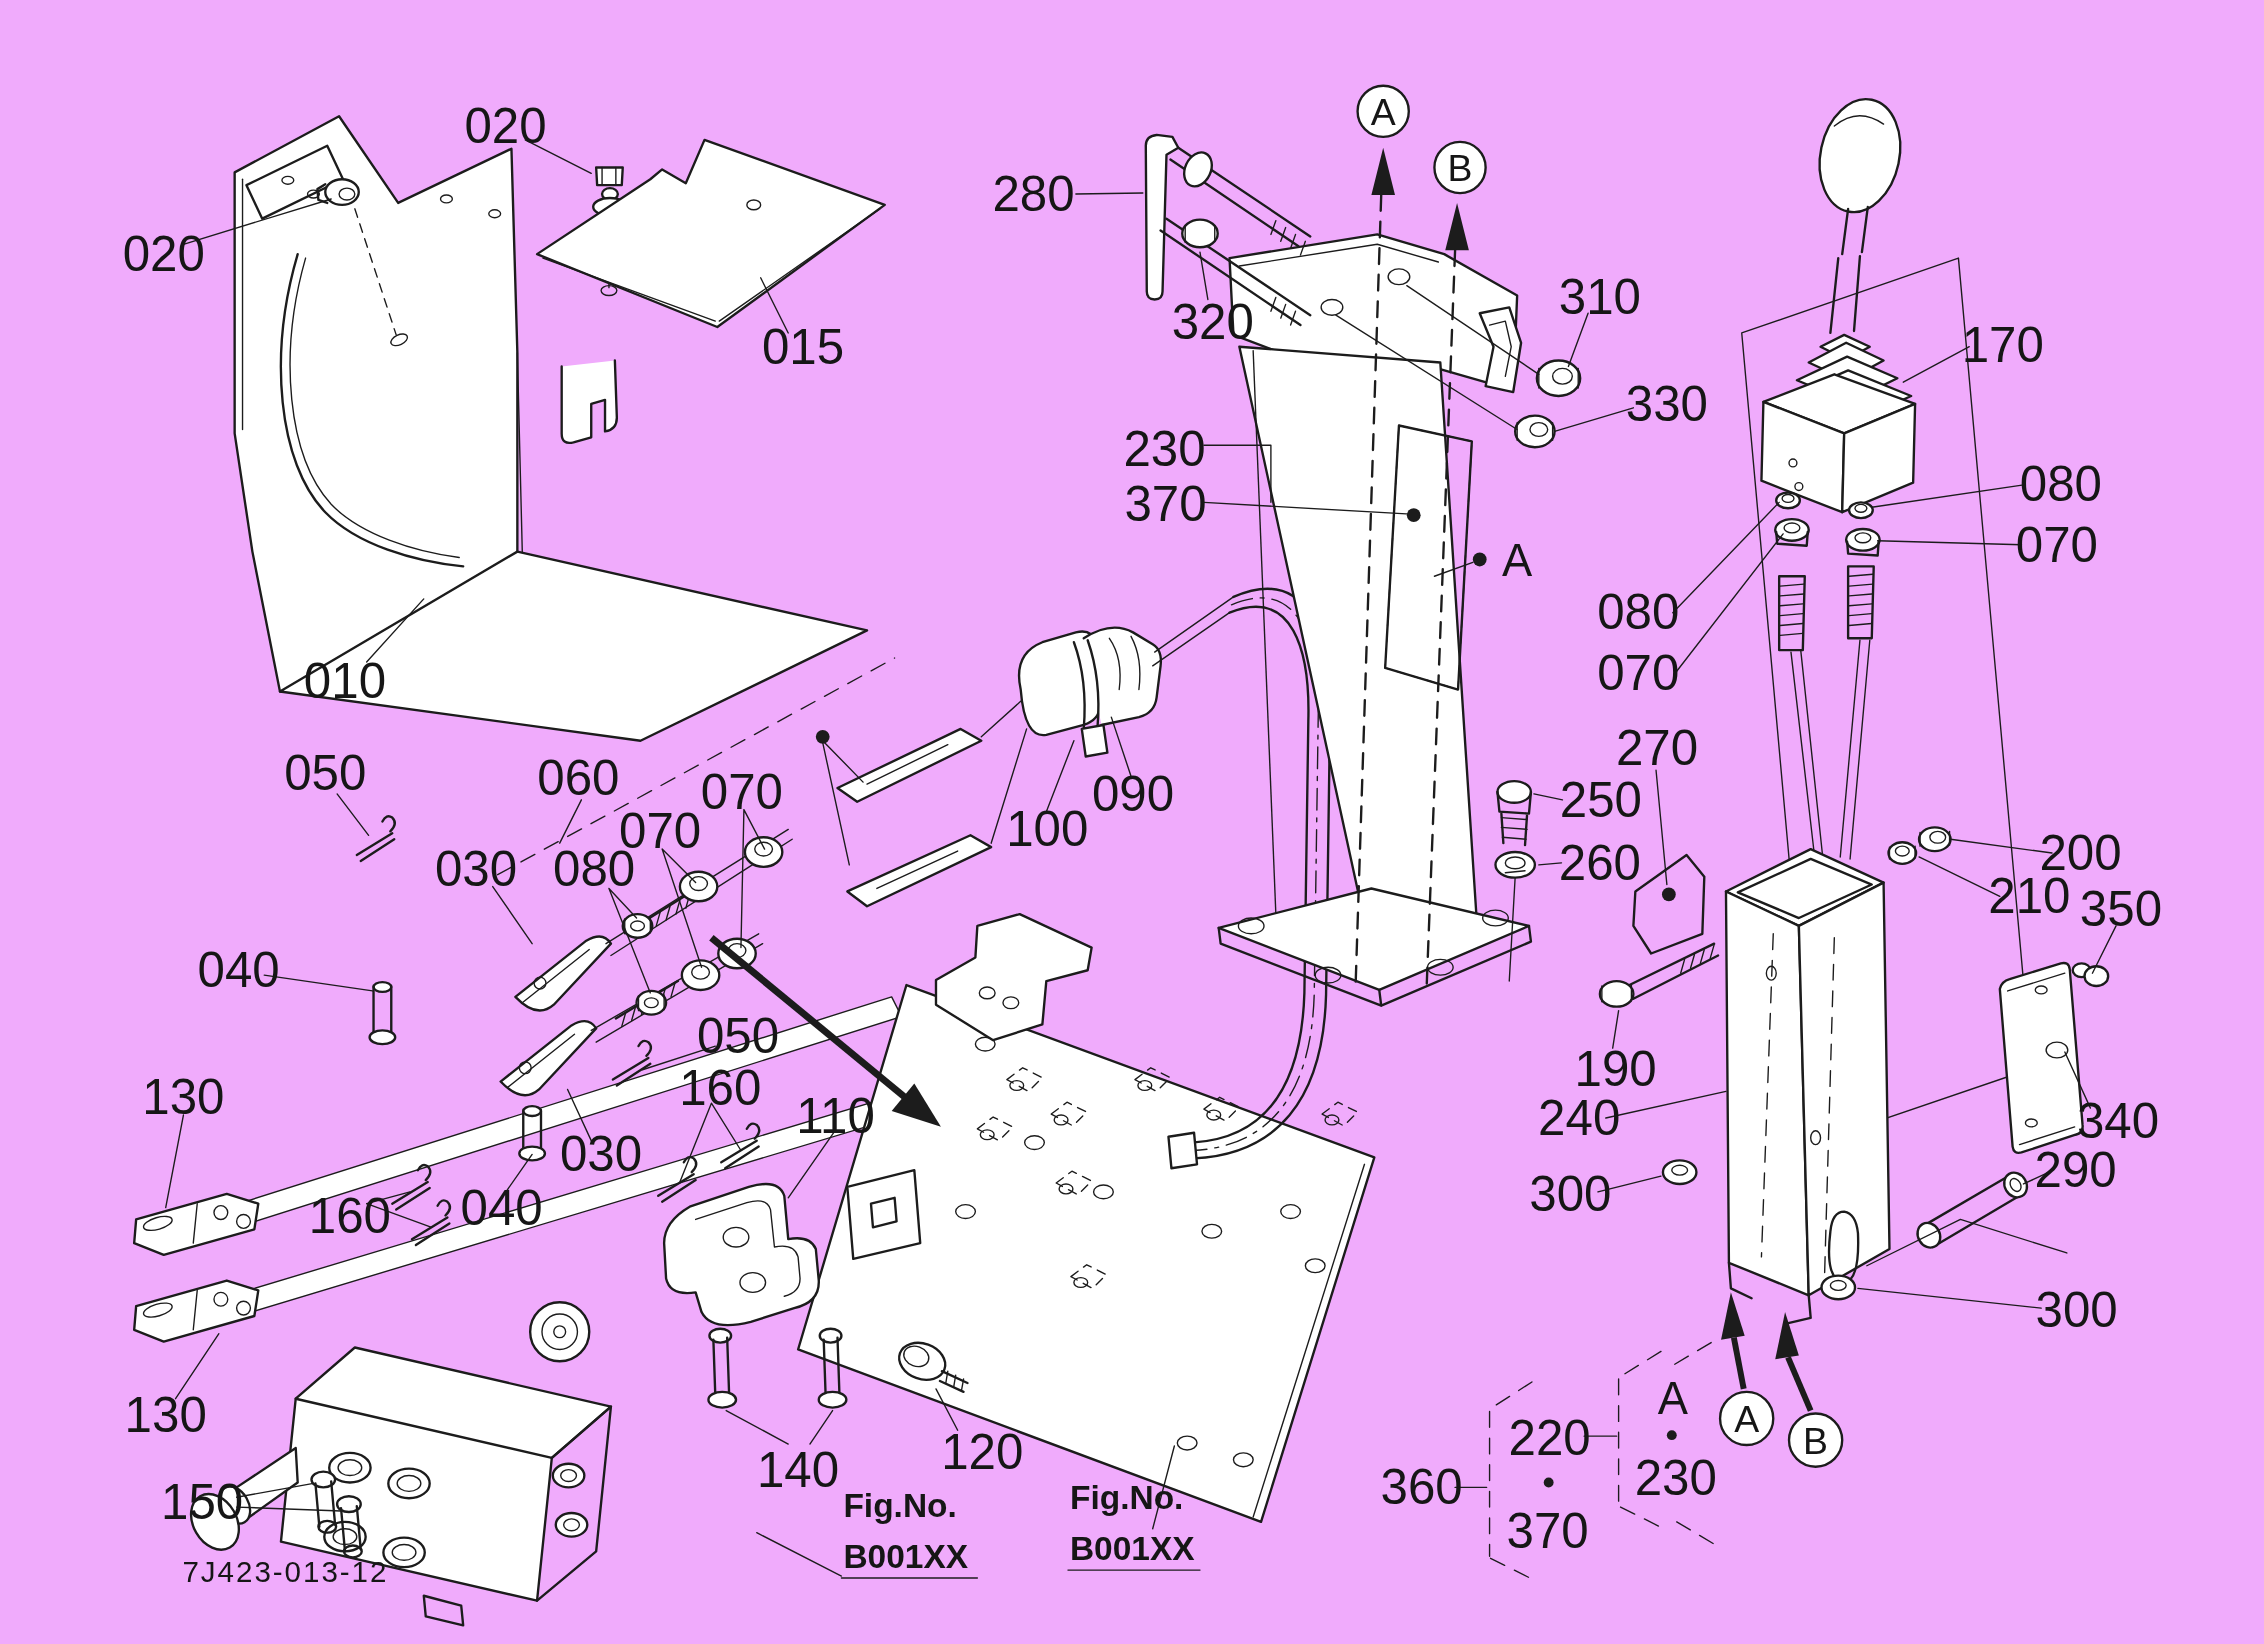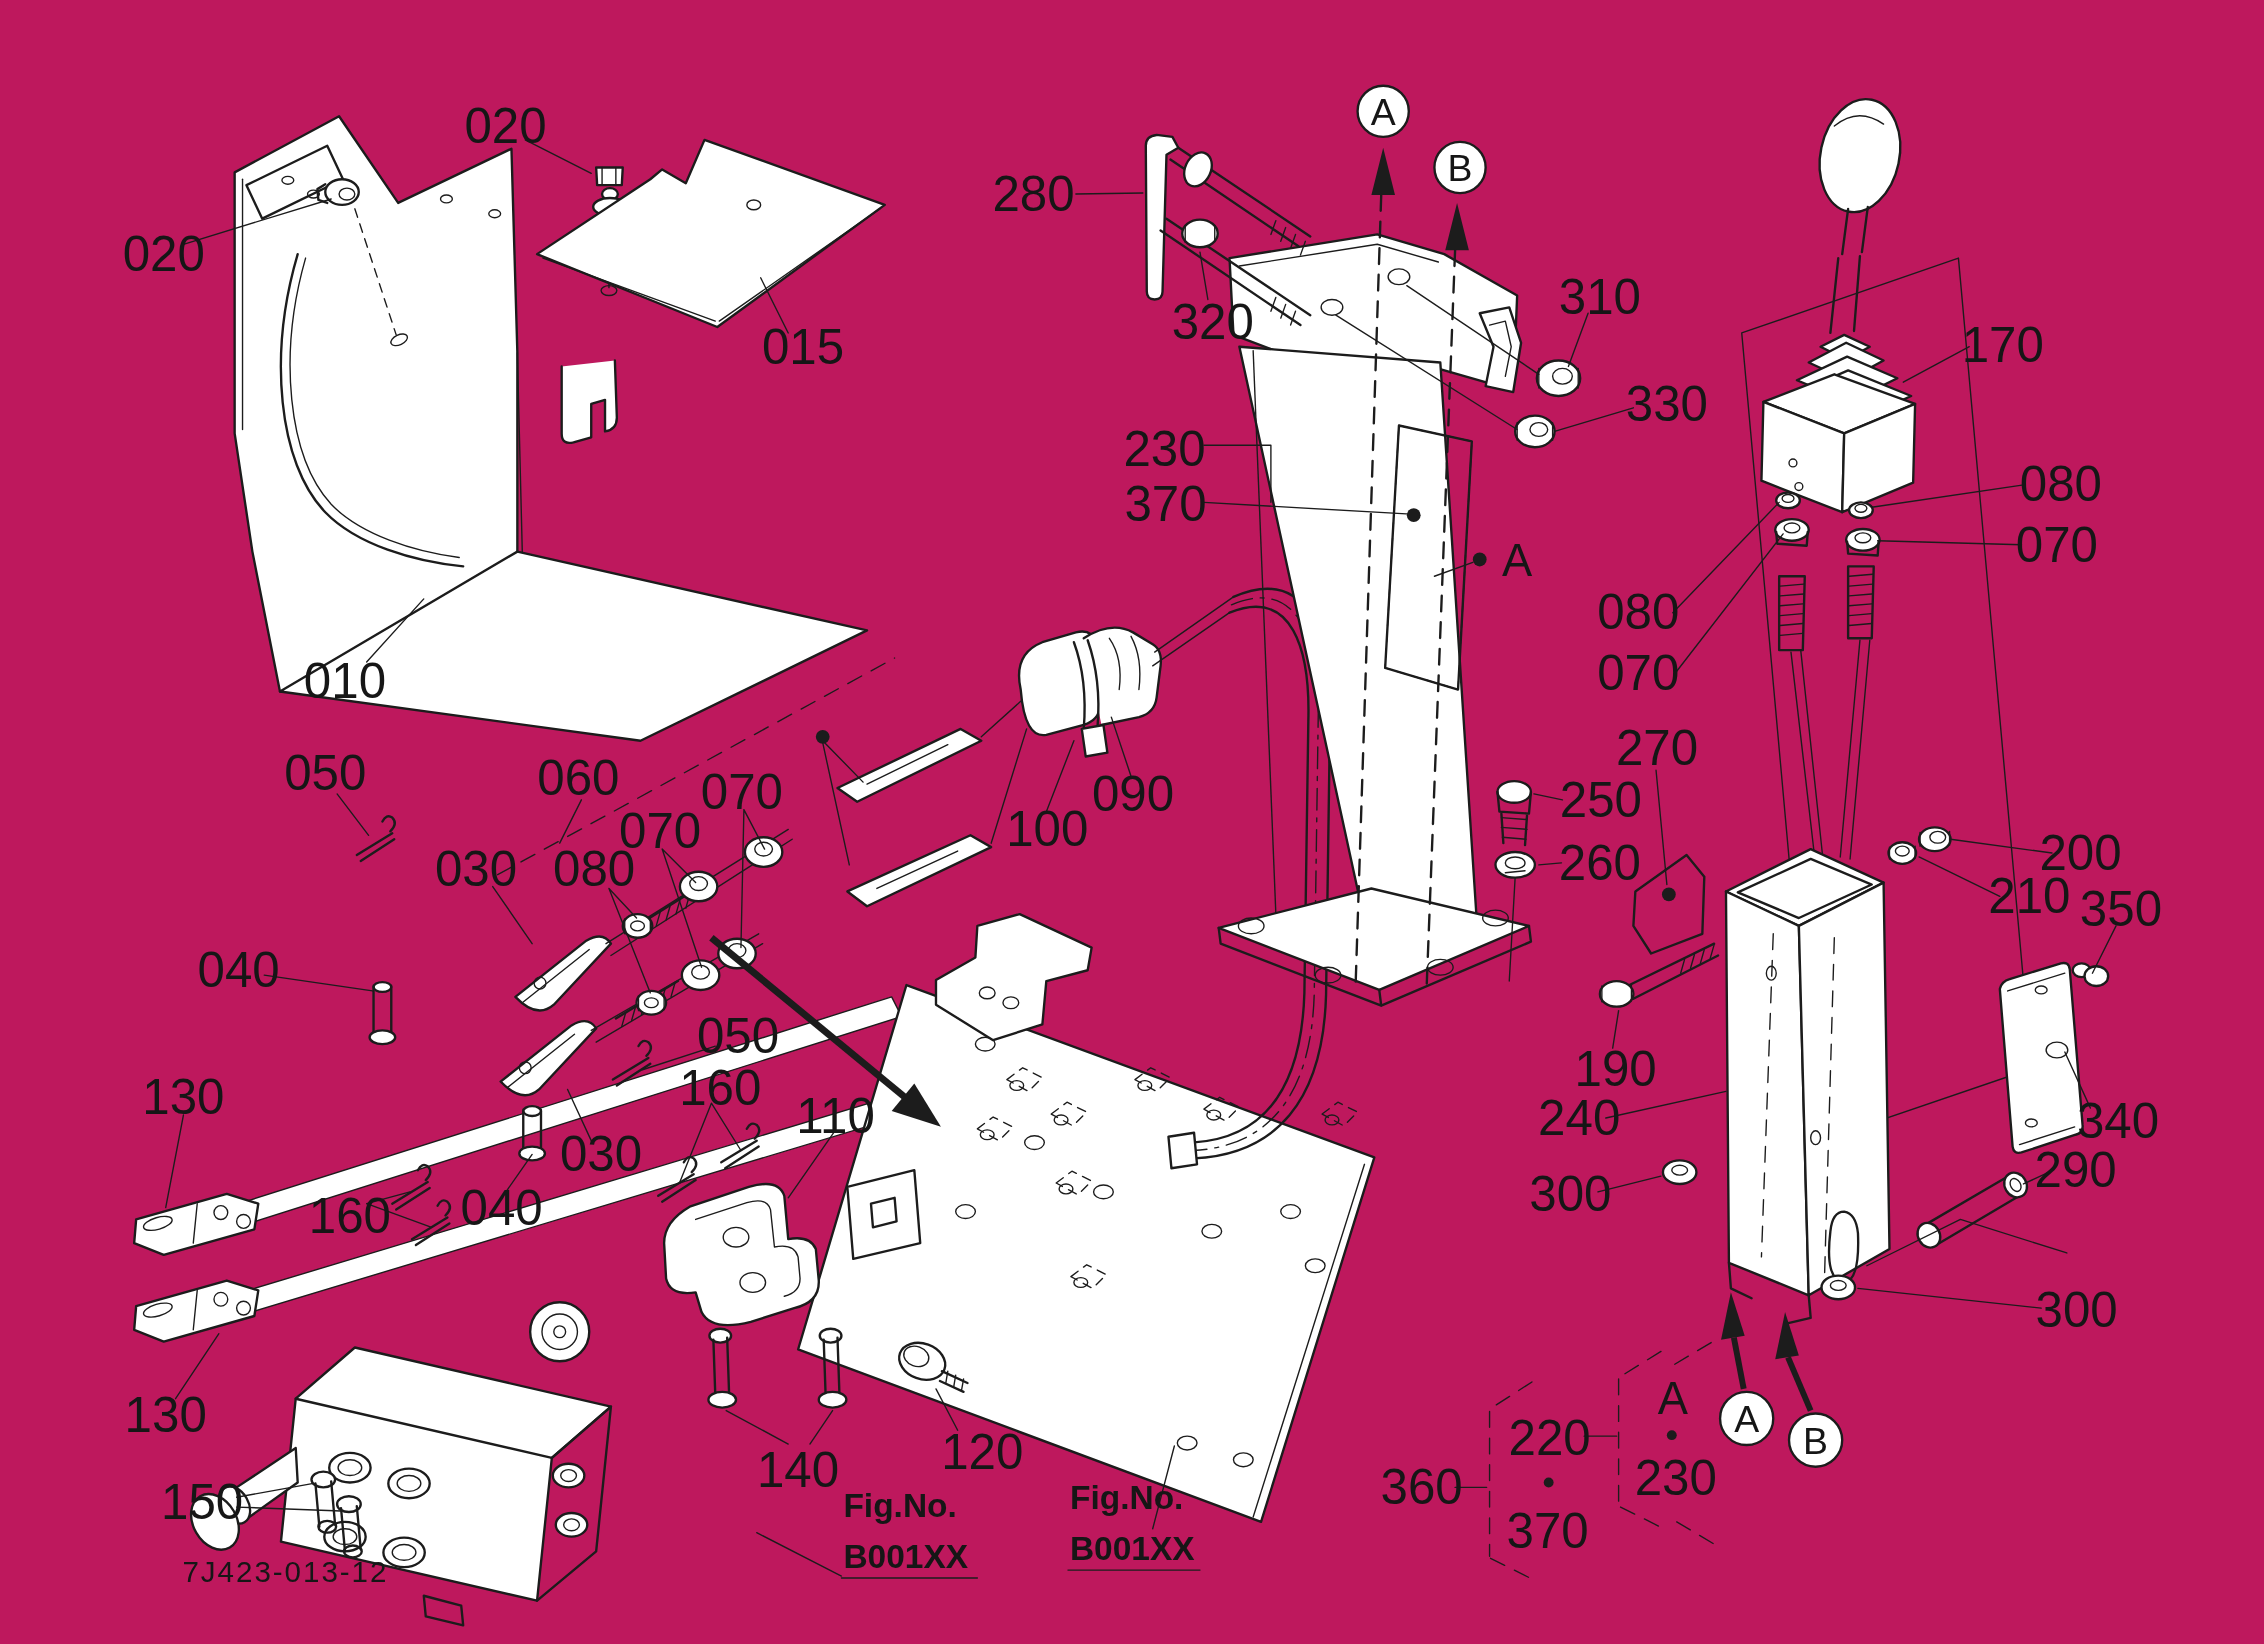--- a/index.html
+++ b/index.html
@@ -1,16 +1,16 @@
 <!DOCTYPE html>
 <html><head>
 <meta charset="utf-8">
 <style>
   html,body{margin:0;padding:0;background:#ffffff;}
-  .page{width:2265px;height:1644px;position:relative;background:#be185d;font-family:"Liberation Sans",sans-serif;}
+  .page{width:2265px;height:1644px;position:relative;background:#f0abfc;font-family:"Liberation Sans",sans-serif;}
   svg{display:block}
   .s1{stroke:#1c1c1c;stroke-width:2.4;fill:none;stroke-linecap:round;stroke-linejoin:round;}
   .s0{stroke:#1c1c1c;stroke-width:1.4;fill:none;stroke-linecap:round;stroke-linejoin:round;}
   .pw{fill:#ffffff;}
   .dsh{stroke-dasharray:16 11;}
   .dsh2{stroke-dasharray:9 7;}
   .ddot{stroke-dasharray:22 8 4 8;}
   .fk{fill:#1c1c1c;stroke:none;}
   text.cl{font-family:"Liberation Sans",sans-serif;font-size:50px;fill:#161616;text-anchor:middle;}
   text.mk{font-family:"Liberation Sans",sans-serif;font-size:38px;fill:#161616;text-anchor:middle;}

